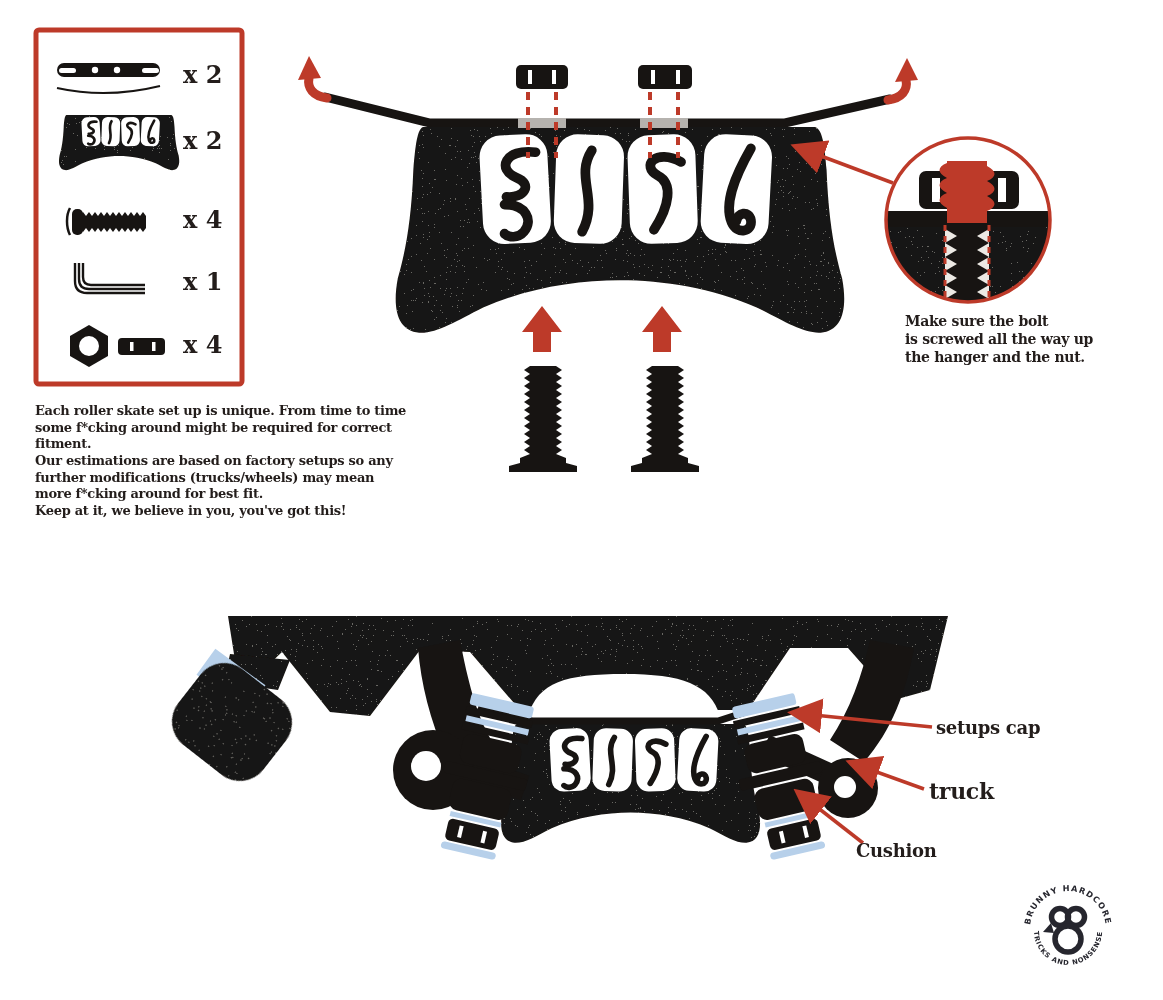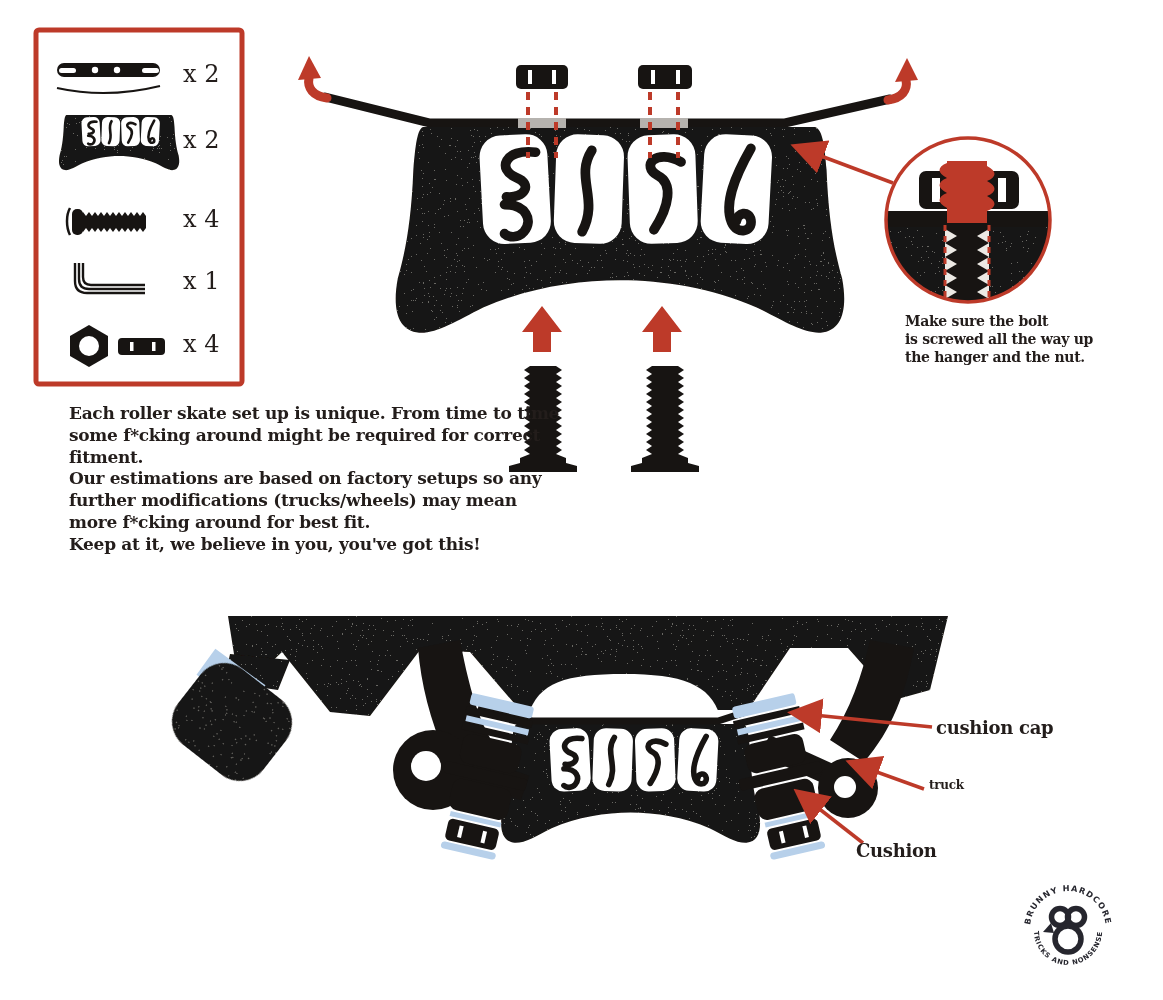--- a/index.html
+++ b/index.html
@@ -13,21 +13,21 @@
   html,body{margin:0;padding:0;background:#e8e8e8;}
   .page{
     position:relative;width:1163px;height:1000px;background:var(--paper);
     overflow:hidden;font-family:"DejaVu Serif",serif;margin:0 auto;
   }
   svg{position:absolute;overflow:visible;}
   .txt{
     position:absolute;font-weight:bold;color:var(--text-ink);
     white-space:pre-line;letter-spacing:-0.3px;
   }
-  .qty{position:absolute;font-weight:normal;color:var(--text-ink);font-size:24px;}
+  .qty{position:absolute;font-weight:bold;color:var(--text-ink);font-size:24px;}
   .ast{color:var(--accent-red);font-size:1.1em;}
   .f-ink{fill:var(--artwork-black);}
   .s-ink{stroke:var(--artwork-black);}
   .f-red{fill:var(--accent-red);}
   .s-red{stroke:var(--accent-red);}
   .f-blue{fill:var(--cushion-blue);}
   .f-white{fill:#ffffff;}
   .f-offwhite{fill:#ece9e4;}
   .f-gray{fill:var(--slot-gray);}
   .grain{filter:url(#grain);}
@@ -260,35 +260,35 @@
       </marker>
     </defs>
     <g fill="none" class="s-red" stroke-width="3.5">
       <line x1="893" y1="183" x2="797" y2="147" marker-end="url(#ah)"></line>
       <line x1="932" y1="727" x2="794" y2="713" marker-end="url(#ah)"></line>
       <line x1="924" y1="789" x2="852" y2="763" marker-end="url(#ah)"></line>
       <line x1="863" y1="843" x2="799" y2="793" marker-end="url(#ah)"></line>
     </g>
   </svg>
 
-  <div class="txt" style="left:35px;top:403px;width:600px;font-size:17px;line-height:1.28;margin-left:34px;">Each roller skate set up is unique. From time to time
+  <div class="txt" style="left:35px;top:403px;width:600px;font-size:13px;line-height:1.28;">Each roller skate set up is unique. From time to time
 some f*cking around might be required for correct
 fitment.
 Our estimations are based on factory setups so any
 further modifications (trucks/wheels) may mean
 more f*cking around for best fit.
 Keep at it, we believe in you, you've got this!</div>
 
   <div class="txt" style="left:905px;top:312px;width:250px;font-size:14px;line-height:1.3;">Make sure the bolt
 is screwed all the way up
 the hanger and the nut.</div>
 
 
-  <div class="txt" style="left:936px;top:717px;font-size:18px;">cushion cap</div>
-  <div class="txt" style="left:929px;top:778px;font-size:12px;">truck</div>
+  <div class="txt" style="left:936px;top:717px;font-size:18px;">setups cap</div>
+  <div class="txt" style="left:929px;top:778px;font-size:22px;">truck</div>
   <div class="txt" style="left:856px;top:840px;font-size:18px;">Cushion</div>
 
 
   <svg style="left:1018px;top:873px;" width="100" height="100" viewBox="0 0 100 100">
     <defs>
       <path id="tp1" d="M 12,56 A 38,38 0 1 1 88,56"></path>
       <path id="tp2" d="M 16,58 A 34,34 0 0 0 84,58"></path>
     </defs>
     <text class="logo-arc" font-size="8.2" letter-spacing="1.2">
       <textPath href="#tp1" startOffset="50%" text-anchor="middle">BRUNNY HARDCORE</textPath>

